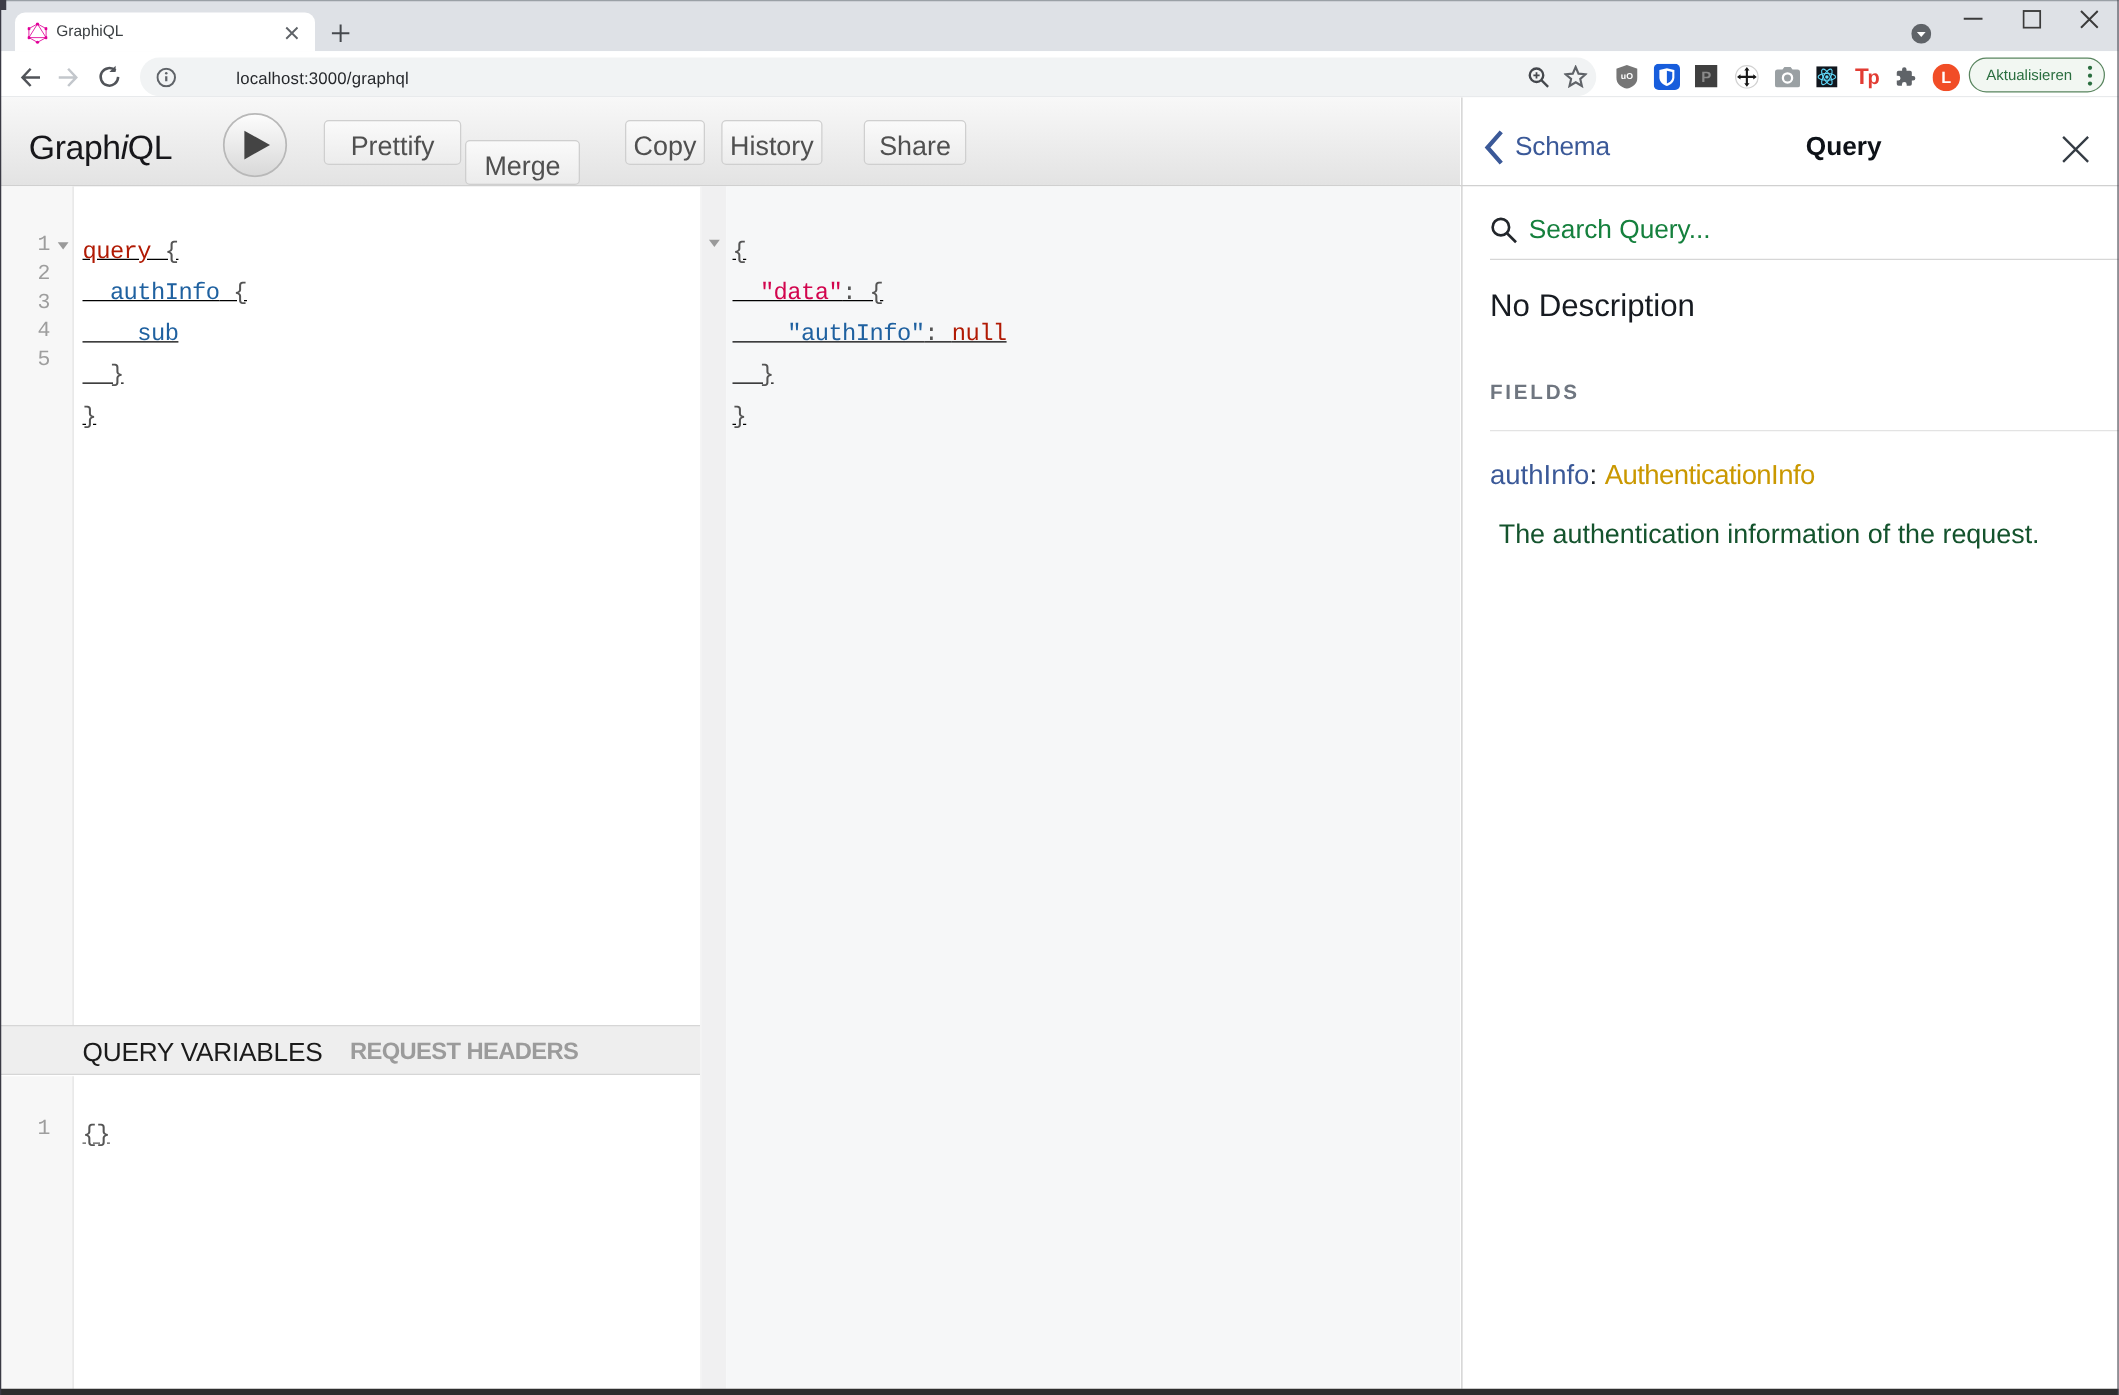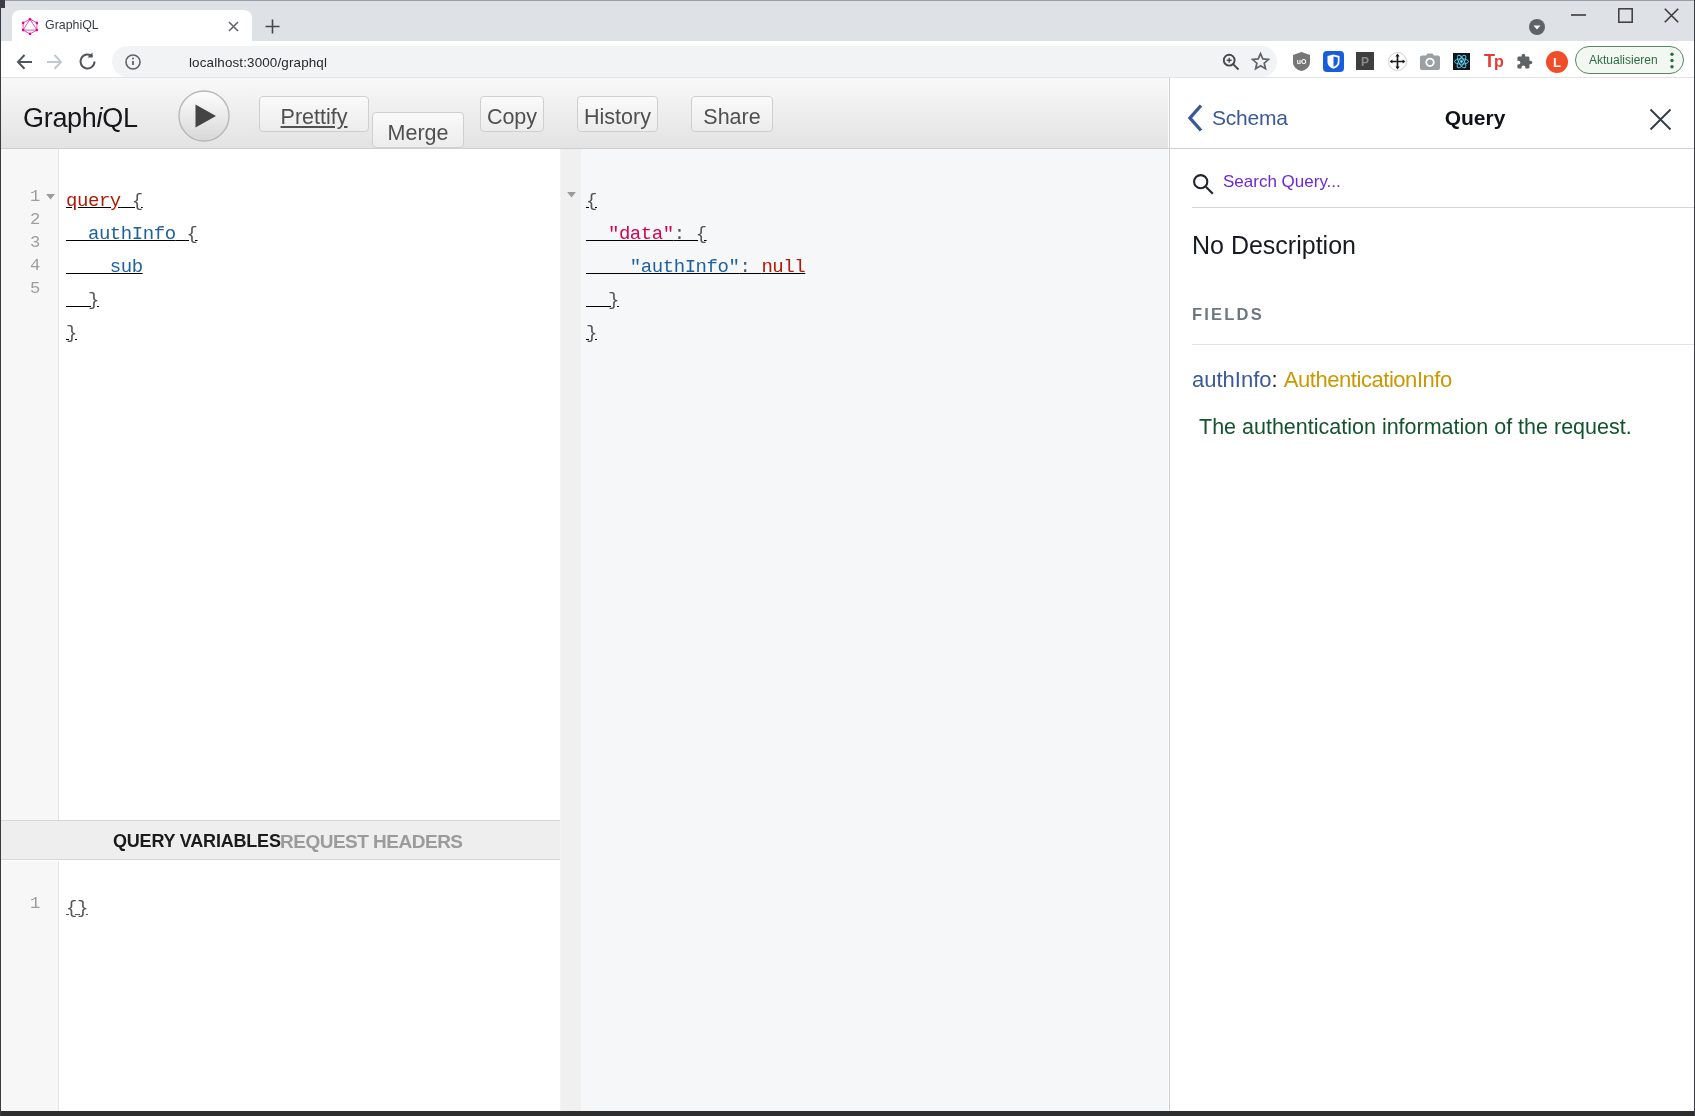--- a/index.html
+++ b/index.html
@@ -31,21 +31,21 @@
   #vtitle{left:0;top:820px;width:560px;height:40px;background:#eee;border-top:1px solid #d6d6d6;border-bottom:1px solid #d6d6d6;box-sizing:border-box;}
   
   #rdivider{left:560px;top:149px;width:1px;height:962px;background:#f4f4f4;}
   #rgutter{left:561px;top:149px;width:20px;height:962px;background:#f0f0f1;}
   #rpane{left:581px;top:149px;width:587px;height:962px;background:#f6f7f8;}
   
   #sidebar{left:1169px;top:78px;width:526px;height:1033px;background:#fff;border-left:1px solid #ccc;box-sizing:content-box;}
   #sbline1{left:1169px;top:148px;width:526px;height:1px;background:#d0d0d0;}
   #schema{left:1212px;top:106px;font-size:21px;letter-spacing:-0.2px;color:#3B5998;}
   #doctitle{left:1380px;top:106px;width:190px;text-align:center;font-size:21px;font-weight:bold;color:#0e1218;}
-  #searchph{left:1223px;top:172px;font-size:17px;color:#6d28d9;}
+  #searchph{left:1223px;top:172px;font-size:21px;color:#15803d;}
   #sbline2{left:1192px;top:207px;width:503px;height:1px;background:#d6d6d6;}
   #nodesc{left:1192px;top:231px;font-size:25px;color:#171b21;}
   #fields{left:1192px;top:305px;font-size:16.5px;font-weight:bold;letter-spacing:2.2px;color:#6f7680;}
   #sbline3{left:1192px;top:344px;width:503px;height:1px;background:#e3e3e3;}
   #fieldrow{left:1192px;top:367px;font-size:22px;}
   #fielddesc{left:1199px;top:415px;font-size:21.5px;color:#14532d;}
   #bottombar{left:0;top:1111px;width:1695px;height:5px;background:#2e2e2e;}
   .winborder{background:#3a3a44;}
 </style>
 </head>
@@ -58,23 +58,23 @@
 <div class="abs" id="omnibox"></div>
 <div class="abs" id="urltext">localhost:3000/graphql</div>
 <div class="abs" id="updatepill"></div>
 <div class="abs" id="updatetext">Aktualisieren</div>
 <div class="abs" id="toolbedge"></div>
 
 <div class="abs" id="page"></div>
 <div class="abs" id="gqltopbar"></div>
 <div class="abs" id="topbarline"></div>
 <div class="abs" id="gqllogo">Graph<i>i</i>QL</div>
-<div class="abs tbtn" style="left:259px;width:110px;text-decoration:underline;">Prettify</div>
+<div class="abs tbtn" style="left:259px;width:110px;">Prettify</div>
 <div class="abs tbtn" style="left:372px;width:92px;margin-top:16px;">Merge</div>
-<div class="abs tbtn" style="left:480px;width:64px;">Copy</div>
+<div class="abs tbtn" style="left:500px;width:64px;">Copy</div>
 <div class="abs tbtn" style="left:577px;width:81px;">History</div>
 <div class="abs tbtn" style="left:691px;width:82px;">Share</div>
 <div class="abs" id="qgutter"></div>
 <div class="abs" id="rdivider"></div>
 <div class="abs" id="rgutter"></div>
 <div class="abs" id="rpane"></div>
 <div class="abs" id="vtitle"></div>
 <div class="abs" id="vgutter"></div>
 
 <div class="abs lnum" style="left:0;top:185px;">1<br>2<br>3<br>4<br>5</div>
@@ -83,21 +83,21 @@
 <span class="cm-p">    sub</span>
 <span class="cm-pun">  }</span>
 <span class="cm-pun">}</span></div>
 
 <div class="abs code" style="left:586px;top:185px;"><span class="cm-pun">{</span>
 <span class="cm-def">  "data"</span><span class="cm-pun">: {</span>
 <span class="cm-p">    "authInfo"</span><span class="cm-pun">: </span><span class="cm-kw">null</span>
 <span class="cm-pun">  }</span>
 <span class="cm-pun">}</span></div>
 
-<div class="abs" style="left:66px;top:831px;font-size:18px;font-weight:bold;letter-spacing:-0.2px;color:#1b1b1b;margin-left:47px;">QUERY VARIABLES</div>
+<div class="abs" style="left:66px;top:831px;font-size:21px;font-weight:normal;letter-spacing:-0.2px;color:#1b1b1b;">QUERY VARIABLES</div>
 <div class="abs" style="left:280px;top:831px;font-size:19px;font-weight:bold;letter-spacing:-0.5px;color:#9b9b9b;">REQUEST HEADERS</div>
 <div class="abs lnum" style="left:0;top:892px;">1</div>
 <div class="abs code cm-pun" style="left:66px;top:892px;">{}</div>
 
 <div class="abs" id="sidebar"></div>
 <div class="abs" id="sbline1"></div>
 <div class="abs" id="schema">Schema</div>
 <div class="abs" id="doctitle">Query</div>
 <div class="abs" id="searchph">Search Query...</div>
 <div class="abs" id="sbline2"></div>

